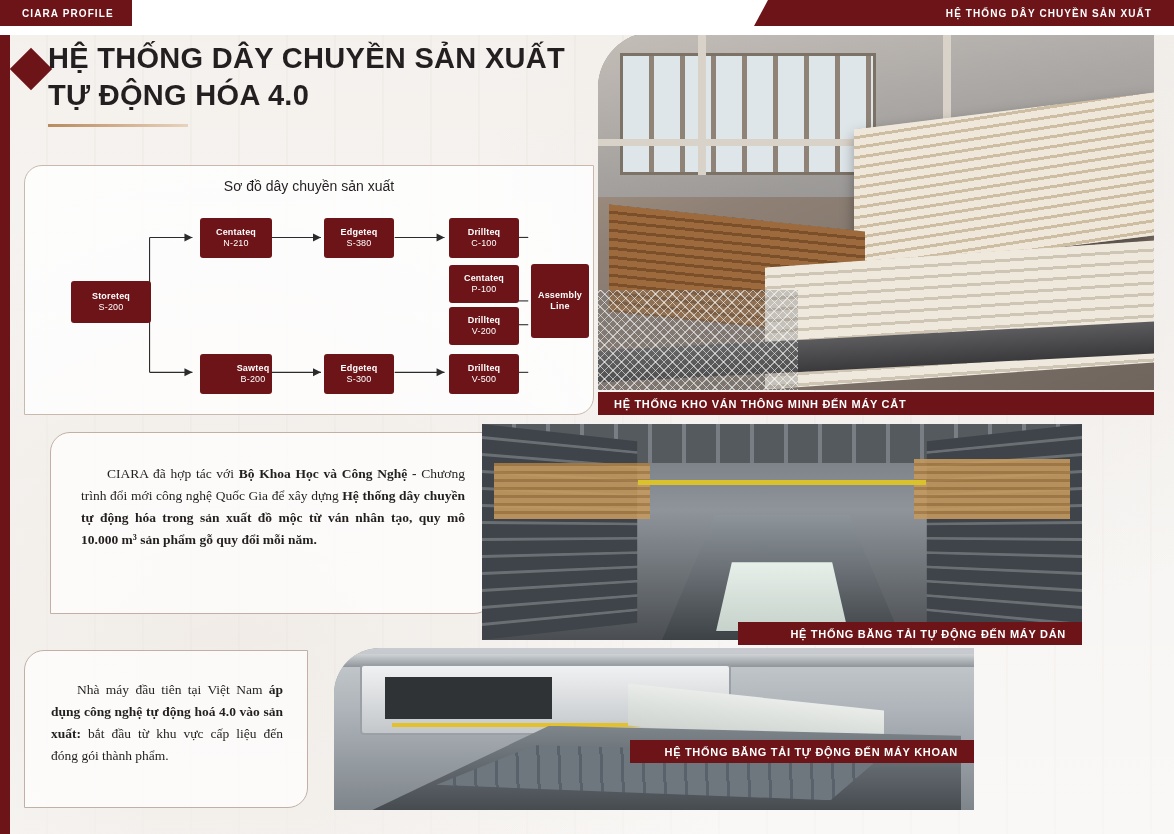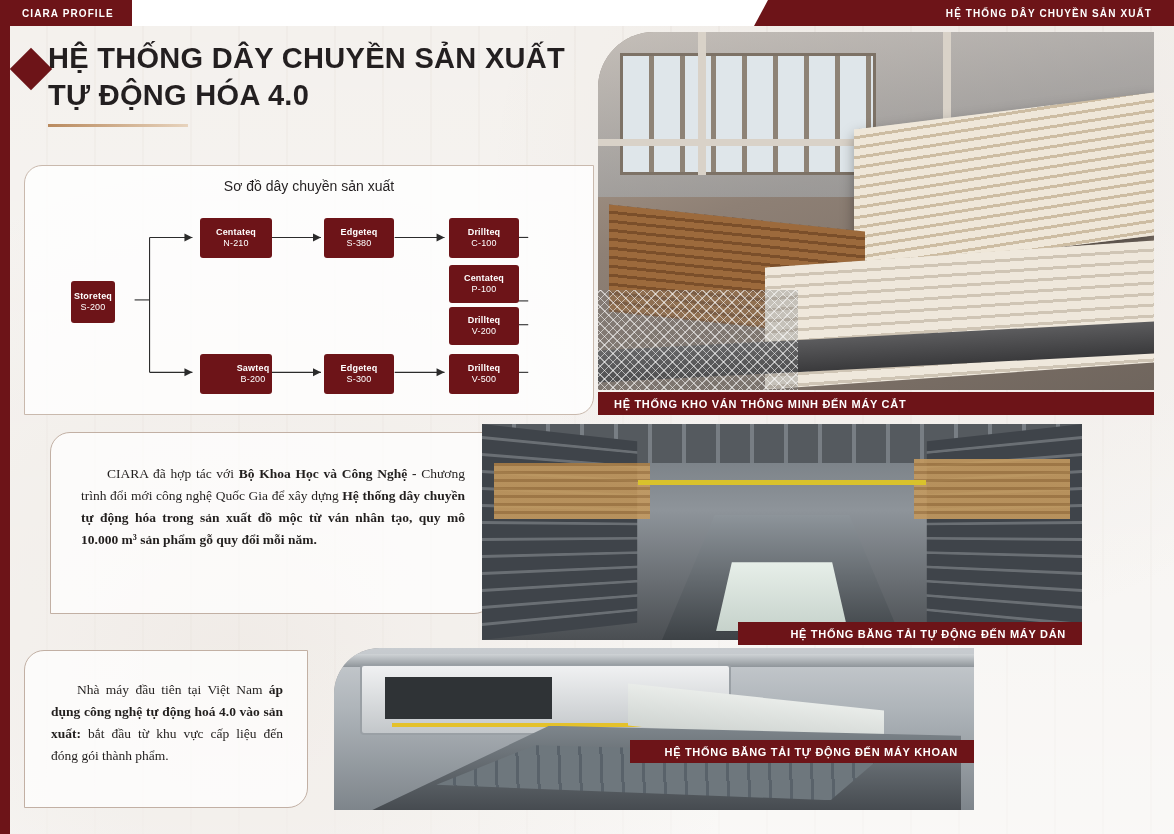--- a/index.html
+++ b/index.html
@@ -37,21 +37,21 @@
   .bg-texture:after {
     content:""; position:absolute; left:0; top:0; width:100%; height:100%;
     background:
       linear-gradient(105deg, rgba(120,90,70,0.05) 0 6px, rgba(0,0,0,0) 6px 60px),
       radial-gradient(circle at 20% 80%, rgba(160,130,105,0.10), rgba(0,0,0,0) 45%),
       radial-gradient(circle at 80% 20%, rgba(120,95,80,0.07), rgba(0,0,0,0) 40%);
   }
 
   
   .topbar {
-    position:absolute; left:0; top:0; width:100%; height:26px;
+    position:absolute; left:0; top:0; width:100%; height:35px;
     background:#ffffff; z-index:50;
   }
   .topbar .tab-left {
     position:absolute; left:0; top:0; height:26px;
     background:#6d1418; color:#fff;
     display:flex; align-items:center;
     padding:0 18px 0 22px;
     font-size:10px; letter-spacing:1.1px; font-weight:700;
   }
   .topbar .tab-right {
@@ -350,21 +350,21 @@
         <polygon points="168,72 160,68 160,76"></polygon>
         <polygon points="168,208 160,204 160,212"></polygon>
         <polygon points="297,72 289,68 289,76"></polygon>
         <polygon points="297,208 289,204 289,212"></polygon>
         <polygon points="421,72 413,68 413,76"></polygon>
         <polygon points="421,208 413,204 413,212"></polygon>
       </g>
     </svg>
 
     <div class="flow">
-      <div class="node" style="left:46px; top:115px; width:44px; height:42px;">
+      <div class="node" style="left:46px; top:115px; width:80px; height:42px;">
         <span class="l1">Storeteq</span>
         <span class="l2">S-200</span>
       </div>
       <div class="node" style="left:175px; top:52px; width:72px; height:40px;">
         <span class="l1">Centateq</span>
         <span class="l2">N-210</span>
       </div>
       <div class="node" style="left:299px; top:52px; width:70px; height:40px;">
         <span class="l1">Edgeteq</span>
         <span class="l2">S-380</span>
@@ -385,20 +385,24 @@
         <span class="l1">Sawteq</span>
         <span class="l2">B-200</span>
       </div>
       <div class="node" style="left:299px; top:188px; width:70px; height:40px;">
         <span class="l1">Edgeteq</span>
         <span class="l2">S-300</span>
       </div>
       <div class="node" style="left:424px; top:188px; width:70px; height:40px;">
         <span class="l1">Drillteq</span>
         <span class="l2">V-500</span>
+      </div>
+      <div class="node" style="left:506px; top:98px; width:58px; height:74px;">
+        <span class="l1">Assembly</span>
+        <span class="l1">Line</span>
       </div>
     </div>
   </div>
 
   <div class="text-card tc1">
     <div class="inner">
       <p><span class="indent"></span><span>CIARA đã hợp tác với </span><b>Bộ Khoa Học và Công Nghệ -</b><span> Chương trình đổi mới công nghệ Quốc Gia để xây dựng </span><b>Hệ thống dây chuyền tự động hóa trong sản xuất đồ mộc từ ván nhân tạo, quy mô 10.000 m³ sản phẩm gỗ quy đổi mỗi năm.</b></p>
     </div>
   </div>
 

